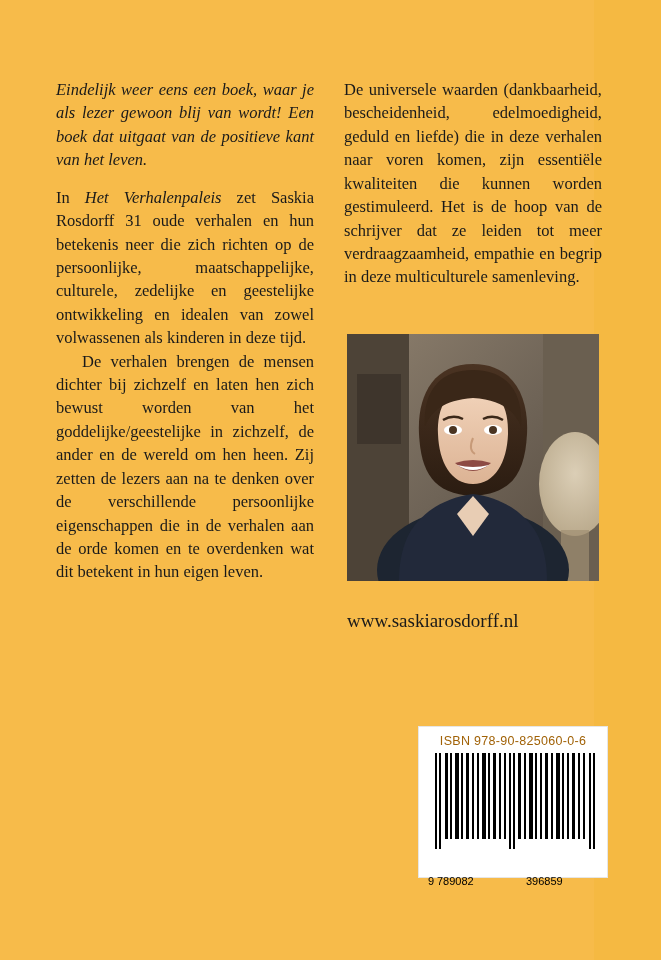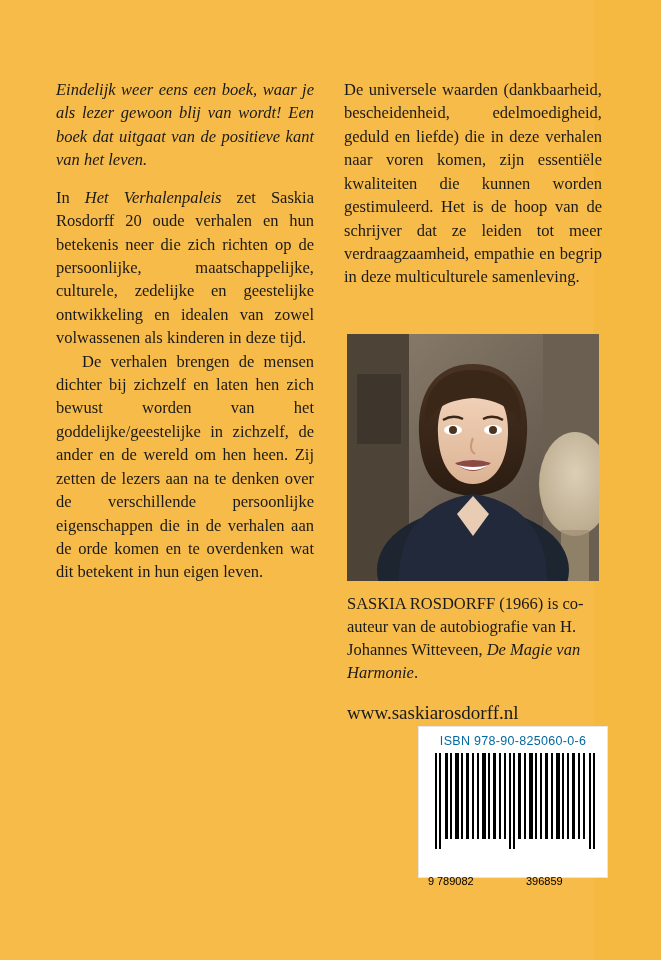--- a/index.html
+++ b/index.html
@@ -88,21 +88,21 @@
     top: 726px;
     width: 188px;
     height: 150px;
     background: #ffffff;
     border: 1px solid #e6e6e6;
   }
   .isbn-text {
     text-align: center;
     font-size: 12.5px;
     letter-spacing: 0.3px;
-    color: #0369a1;
+    color: #a16207;
     padding-top: 7px;
     font-family: "Liberation Sans", sans-serif;
   }
   .bars {
     margin: 5px auto 0 auto;
     width: 168px;
     height: 96px;
     position: relative;
   }
   .bars .bar {
@@ -133,21 +133,21 @@
 </head>
 <body>
 
 <div class="page">
 
   <div class="columns">
 
     <div class="col-left">
       <p class="italic">Eindelijk weer eens een boek, waar je als lezer gewoon blij van wordt! Een boek dat uitgaat van de positieve kant van het leven.</p>
       <div class="gap"></div>
-      <p><span>In </span><em class="ttl">Het Verhalenpaleis</em><span> zet Saskia Rosdorff 20 oude verhalen en hun betekenis neer die zich richten op de persoonlijke, maatschappelijke, culturele, zedelijke en geestelijke ontwikkeling en idealen van zowel volwassenen als kinderen in deze tijd.</span></p>
+      <p><span>In </span><em class="ttl">Het Verhalenpaleis</em><span> zet Saskia Rosdorff 31 oude verhalen en hun betekenis neer die zich richten op de persoonlijke, maatschappelijke, culturele, zedelijke en geestelijke ontwikkeling en idealen van zowel volwassenen als kinderen in deze tijd.</span></p>
       <p class="indent">De verhalen brengen de mensen dichter bij zichzelf en laten hen zich bewust worden van het goddelijke/geestelijke in zichzelf, de ander en de wereld om hen heen. Zij zetten de lezers aan na te denken over de verschillende persoonlijke eigenschappen die in de verhalen aan de orde komen en te overdenken wat dit betekent in hun eigen leven.</p>
     </div>
 
     <div class="col-right">
       <p>De universele waarden (dankbaarheid, bescheidenheid, edelmoedigheid, geduld en liefde) die in deze verhalen naar voren komen, zijn essentiële kwaliteiten die kunnen worden gestimuleerd. Het is de hoop van de schrijver dat ze leiden tot meer verdraagzaamheid, empathie en begrip in deze multiculturele samenleving.</p>
     </div>
 
   </div>
 
   <div class="portrait">
@@ -190,21 +190,20 @@
       <path d="M126 104 q-5 12 2 16" stroke="#c79a78" stroke-width="2" fill="none"></path>
       <path d="M110 130 q16 12 32 0 q-16 6 -32 0 Z" fill="#ffffff"></path>
       <path d="M108 129 q18 -6 36 0 q-18 16 -36 0 Z" fill="#8d4a44"></path>
       <path d="M110 131 q16 10 32 0 q-16 4 -32 0 Z" fill="#ffffff"></path>
       <path d="M126 160 c -32 4 -56 22 -66 44 c -6 14 -8 28 -8 43 h 148 c 0 -15 -2 -29 -8 -43 c -10 -22 -34 -40 -66 -44 Z" fill="#22293a"></path>
       <path d="M126 162 l -16 18 l 16 22 l 16 -22 Z" fill="#e8cdb4"></path>
     </svg>
   </div>
 
   <div class="bio">
-    <p><span>SASKIA ROSDORFF</span> <span>(1966)</span> <span>is co-auteur van de autobiografie van H. Johannes Witteveen,</span> <em class="ttl">De Magie van Harmonie</em><span>.</span></p>
     <p class="website">www.saskiarosdorff.nl</p>
   </div>
 
   <div class="barcode-box">
     <div class="isbn-text">ISBN 978-90-825060-0-6</div>
     <div class="bars">
       <div class="bar long" style="left:6px;width:2px;"></div>
       <div class="bar long" style="left:10px;width:2px;"></div>
       <div class="bar" style="left:16px;width:3px;"></div>
       <div class="bar" style="left:21px;width:2px;"></div>

